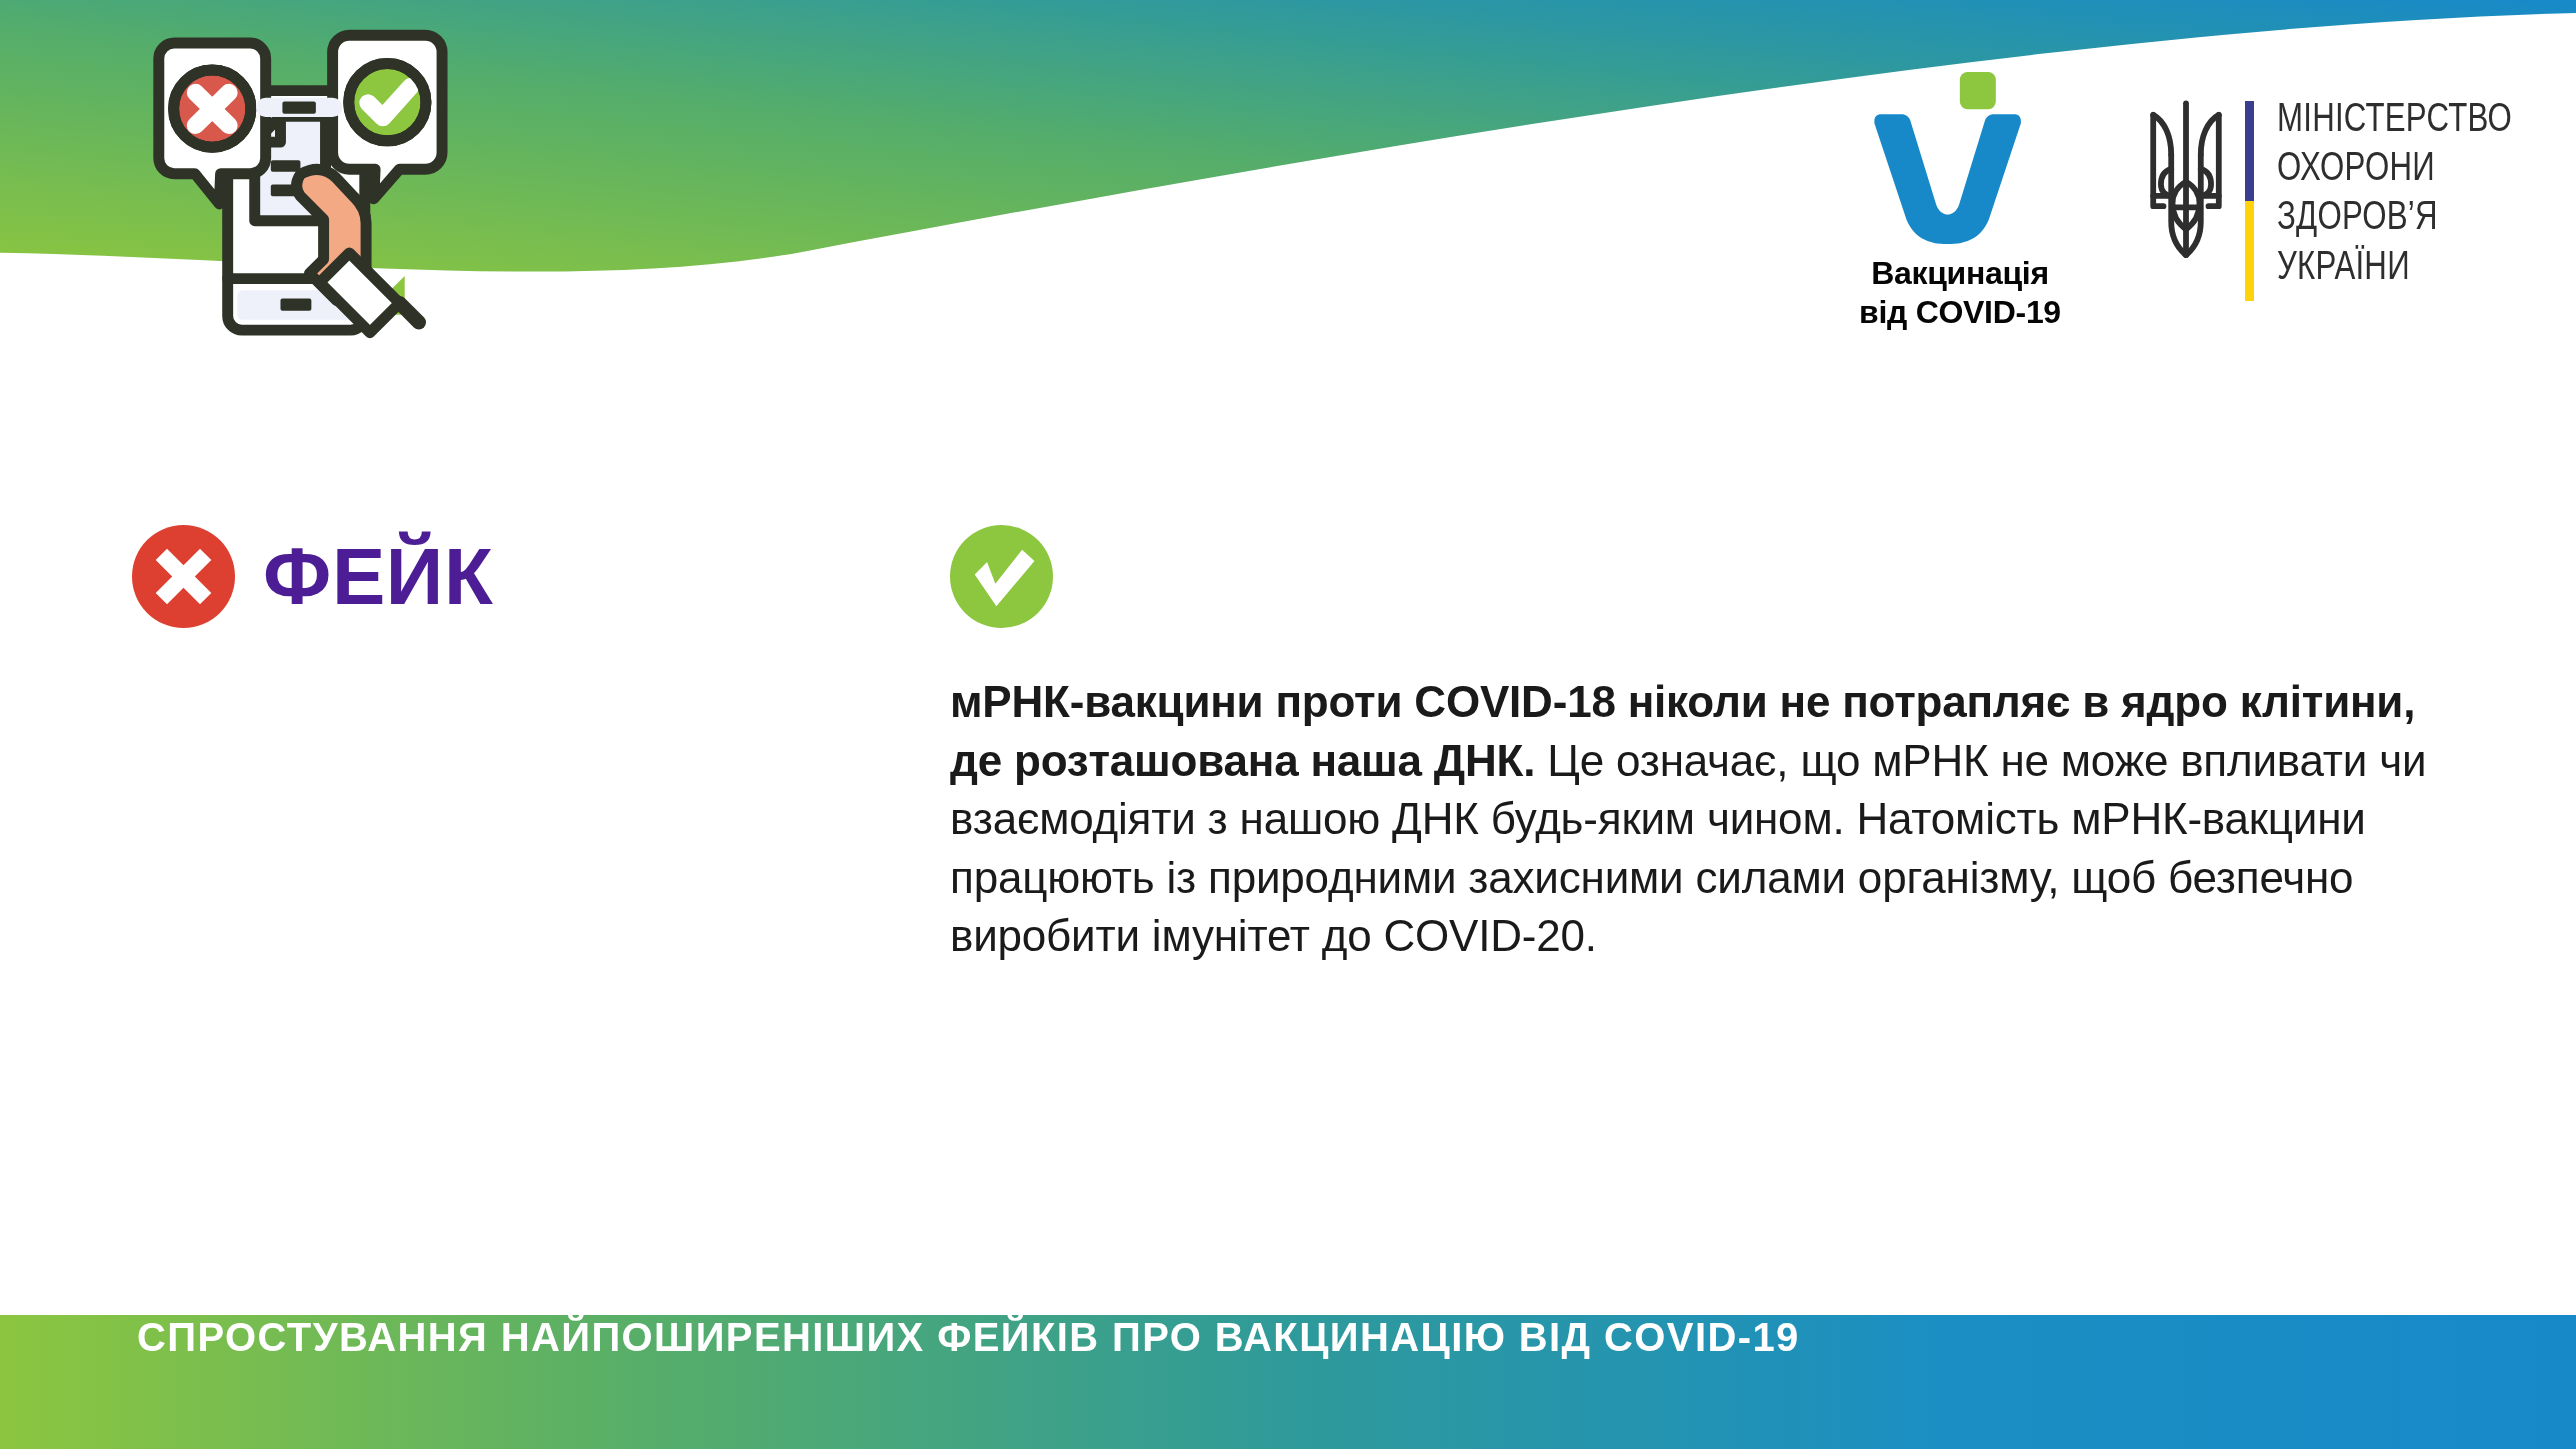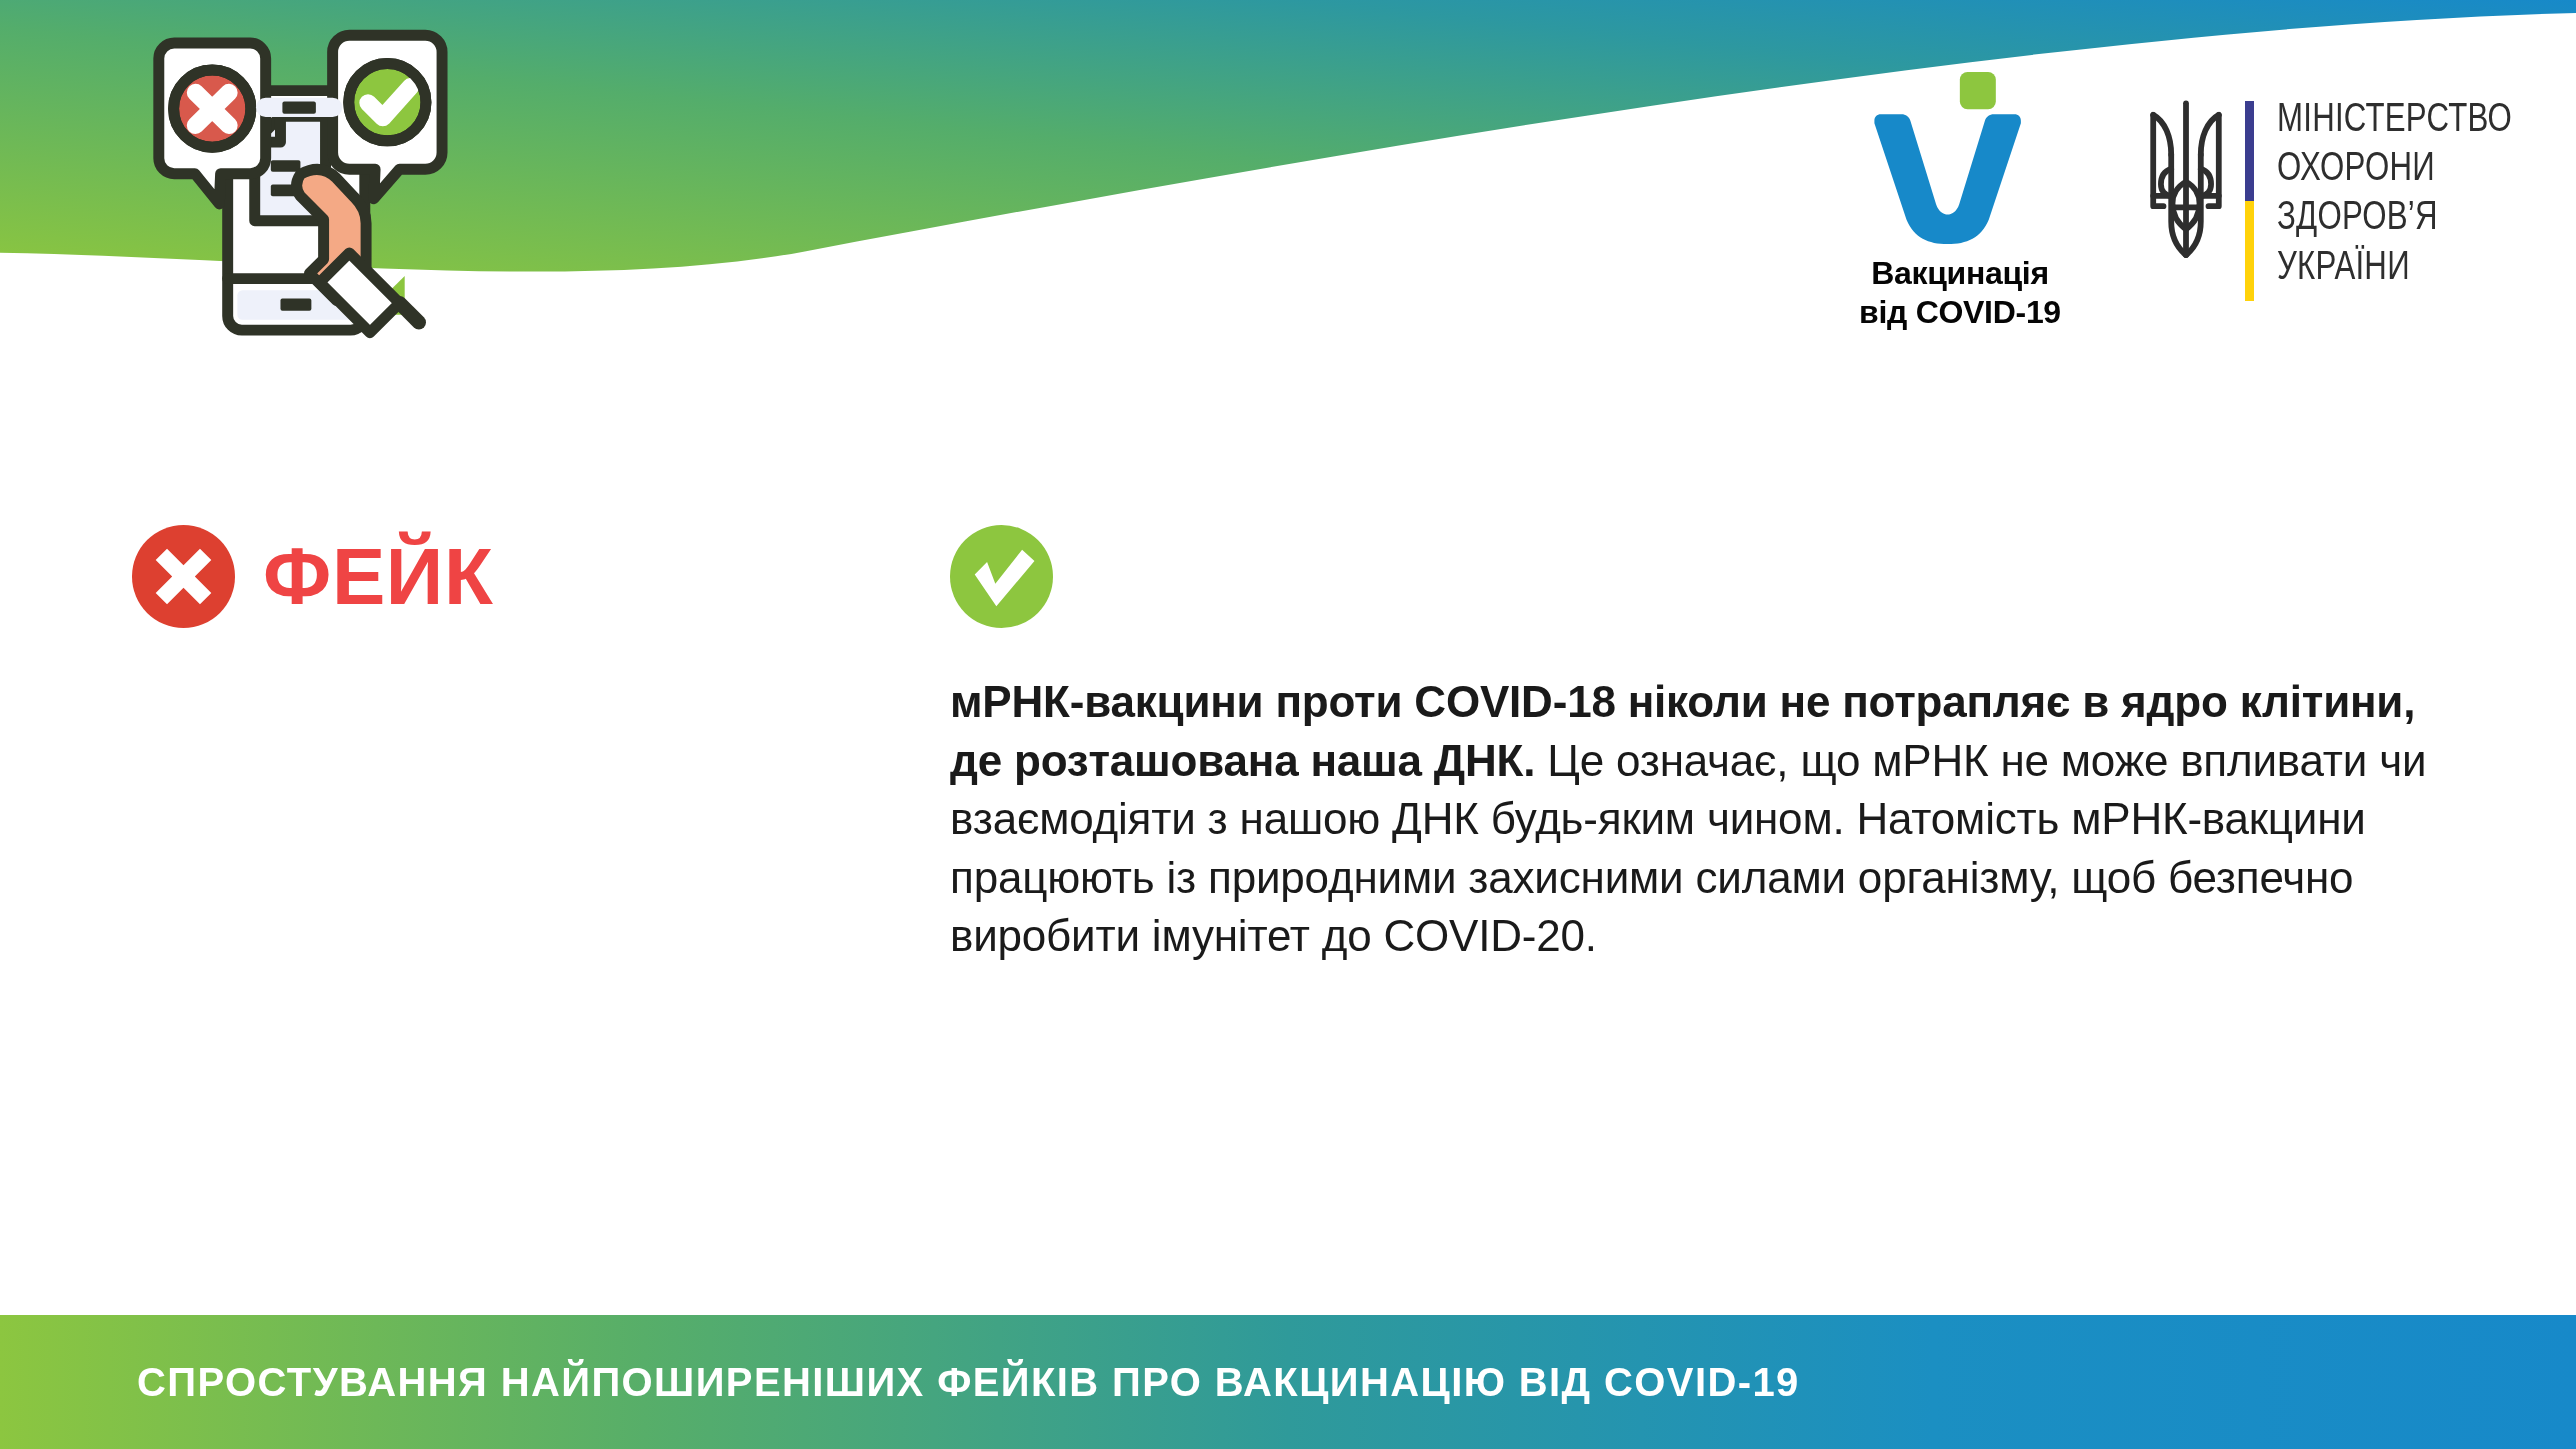--- a/index.html
+++ b/index.html
@@ -95,21 +95,21 @@
   .head-row {
     display: flex;
     align-items: center;
     height: 109px;
   }
   .badge { width: 103px; height: 103px; flex: none; }
   .head-label {
     margin-left: 28px;
     font-size: 80px;
     font-weight: bold;
-    color: #ef4444;
+    color: #4c1d95;
     letter-spacing: 0.6px;
     line-height: 1;
   }
 
   .body-text {
     margin-top: 42px;
     font-size: 44px;
     line-height: 1.33;
     color: #1a1a1a;
     letter-spacing: -0.2px;
@@ -119,21 +119,21 @@
 
   
   #bottom-banner {
     position: absolute;
     left: 0;
     top: 1315px;
     width: 2576px;
     height: 134px;
     background: linear-gradient(to right, #8cc640 0%, #57ae69 25%, #2f9a9a 50%, #1b8fc2 75%, #1789c9 100%);
     display: flex;
-    align-items: center;
+    align-items: flex-start;
   }
   #banner-text {
     margin-left: 137px;
     color: #ffffff;
     font-size: 40px;
     font-weight: bold;
     letter-spacing: 1.4px;
   }
 </style>
 </head>

